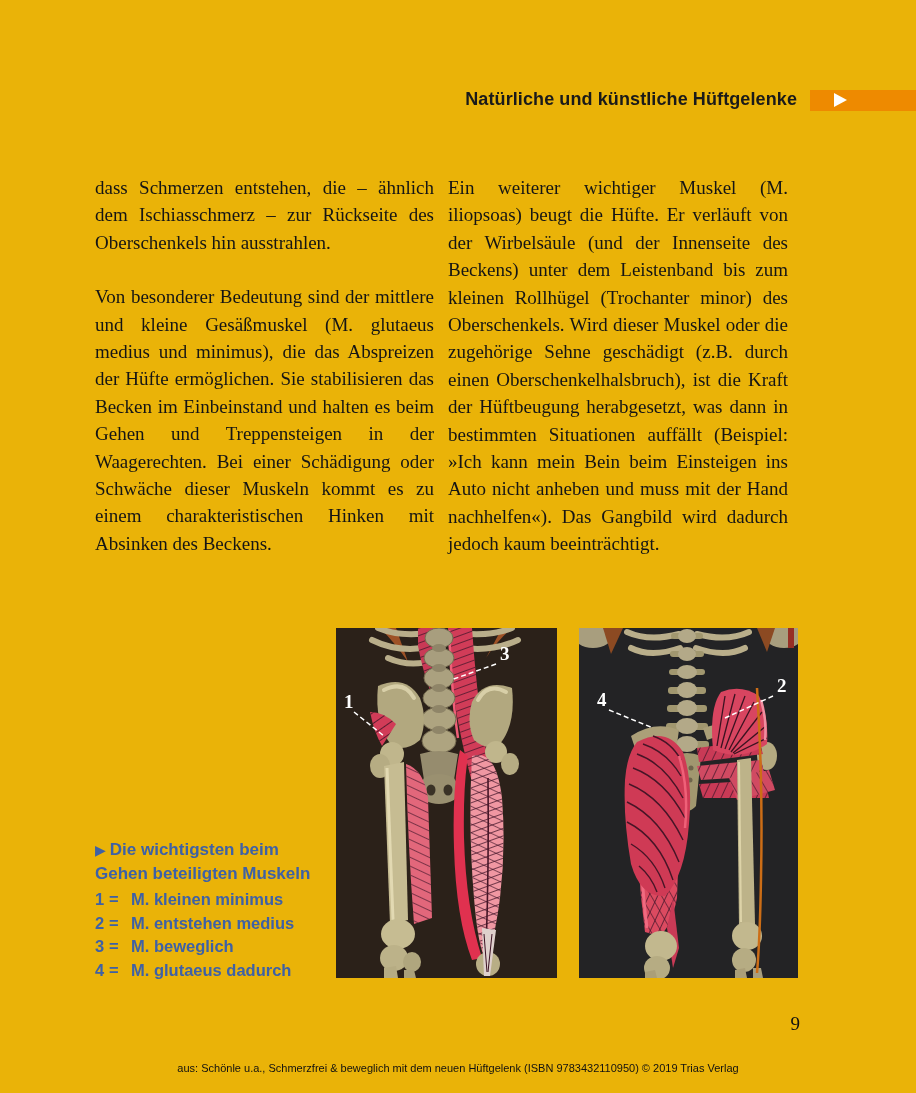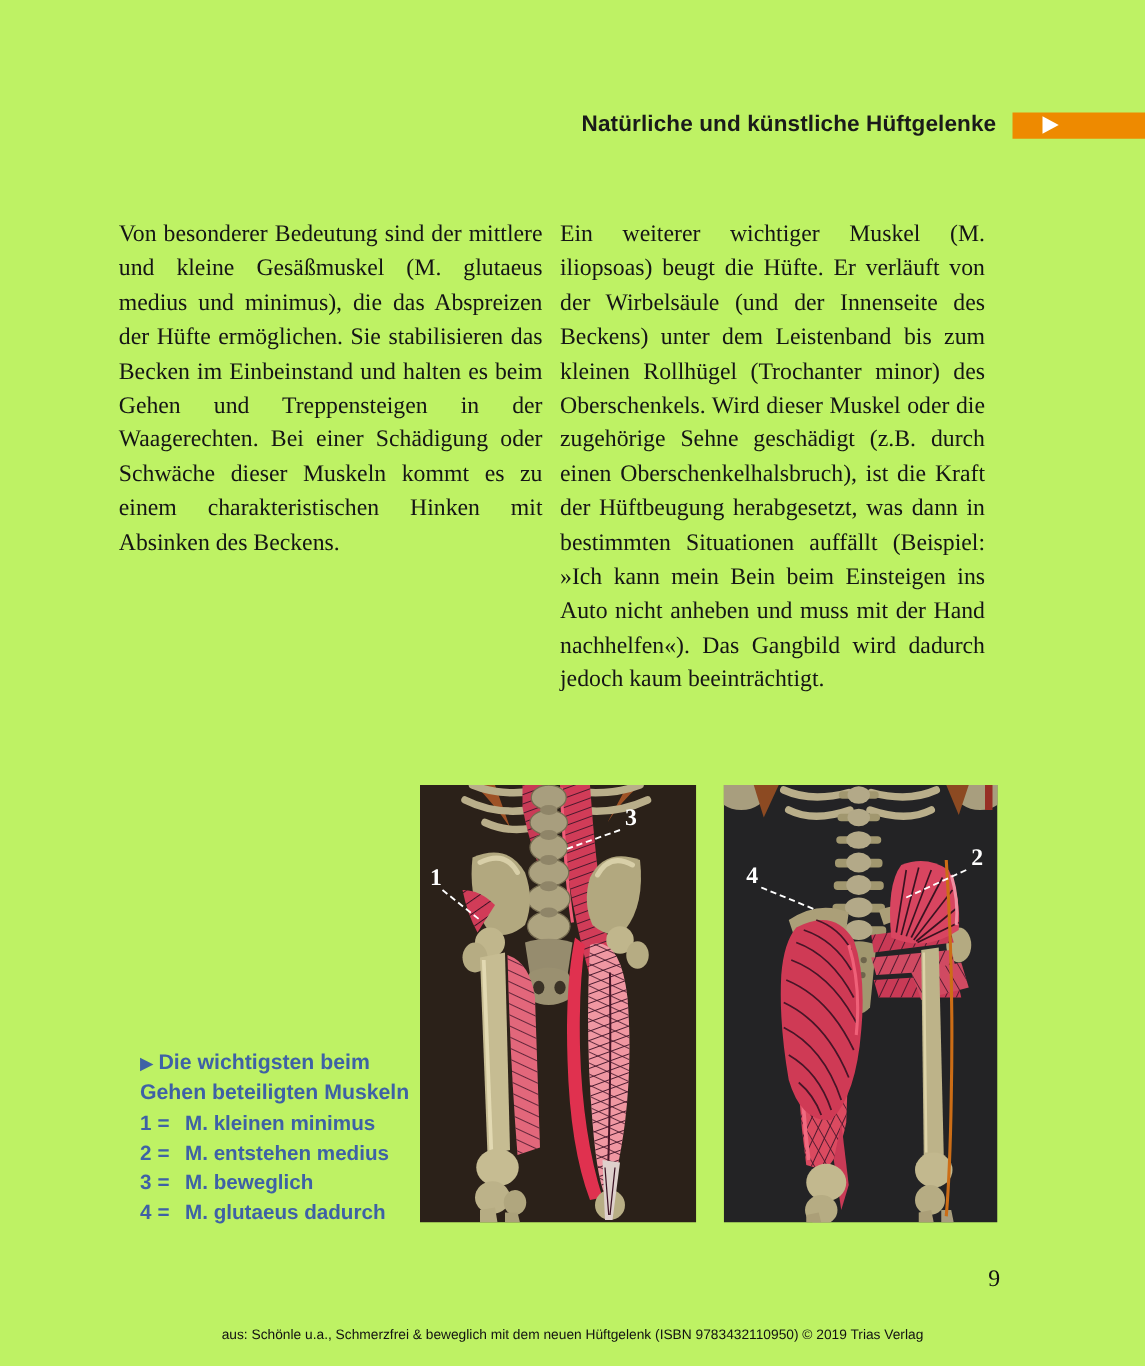--- a/index.html
+++ b/index.html
@@ -1,18 +1,18 @@
 <!DOCTYPE html>
 <html lang="de"><head>
 <meta charset="utf-8">
 <style>
   html,body{margin:0;padding:0;background:#888;}
   .page{
     position:relative;width:916px;height:1093px;margin:0 auto;
-    background:#bef264;overflow:hidden;
+    background:#eab308;overflow:hidden;
     font-family:"Liberation Serif","DejaVu Serif",serif;color:#151515;
   }
   
   .running-head-title{
     position:absolute;top:89px;right:119px;
     font-family:"Liberation Sans","DejaVu Sans",sans-serif;
     font-size:18px;font-weight:700;color:#1a1a1a;letter-spacing:.1px;
     white-space:nowrap;
   }
   .head-tab{
@@ -39,21 +39,20 @@
   .fig svg{display:block;width:100%;height:100%;}
   .fig-label{
     font-family:"Liberation Serif","DejaVu Serif",serif;
     font-size:19px;font-weight:bold;fill:#ffffff;
   }
   
   .caption{
     position:absolute;left:95px;top:838px;width:220px;
     font-family:"Liberation Sans","DejaVu Sans",sans-serif;
     color:#3e61a6;
-    margin-left:17px;
   }
   .caption-title{font-size:17px;font-weight:700;line-height:23px;}
   .caption-title .marker{font-size:14px;margin-right:4px;}
   .legend{margin-top:5px;}
   .legend-row{font-size:16.5px;font-weight:700;line-height:19px;margin-top:4.5px;display:flex;}
   .legend-row .lnum{width:14px;}
   .legend-row .leq{width:22px;text-align:left;}
   
   .page-number{
     position:absolute;left:700px;top:1013px;width:100px;text-align:right;
@@ -69,20 +68,21 @@
 <body>
 
 <div class="page">
 
   <div class="running-head-title">Natürliche und künstliche Hüftgelenke</div>
   <div class="head-tab">
     <span class="tab-arrow"></span>
   </div>
 
   <div class="col col-left">
+    <p>dass Schmerzen entstehen, die – ähnlich dem Ischiasschmerz – zur Rückseite des Oberschenkels hin ausstrahlen.</p>
     <p>Von besonderer Bedeutung sind der mittlere und kleine Gesäßmuskel (M. glutaeus medius und minimus), die das Abspreizen der Hüfte ermöglichen. Sie stabilisieren das Becken im Einbeinstand und halten es beim Gehen und Treppensteigen in der Waagerechten. Bei einer Schädigung oder Schwäche dieser Muskeln kommt es zu einem charakteristischen Hinken mit Absinken des Beckens.</p>
   </div>
 
   <div class="col col-right">
     <p>Ein weiterer wichtiger Muskel (M. iliopsoas) beugt die Hüfte. Er verläuft von der Wirbelsäule (und der Innenseite des Beckens) unter dem Leistenband bis zum kleinen Rollhügel (Trochanter minor) des Oberschenkels. Wird dieser Muskel oder die zugehörige Sehne geschädigt (z.B. durch einen Oberschenkelhalsbruch), ist die Kraft der Hüftbeugung herabgesetzt, was dann in bestimmten Situationen auffällt (Beispiel: »Ich kann mein Bein beim Einsteigen ins Auto nicht anheben und muss mit der Hand nachhelfen«). Das Gangbild wird dadurch jedoch kaum beeinträchtigt.</p>
   </div>
 
   <div class="fig fig1">
     <svg viewBox="0 0 221 350">
       <defs>

